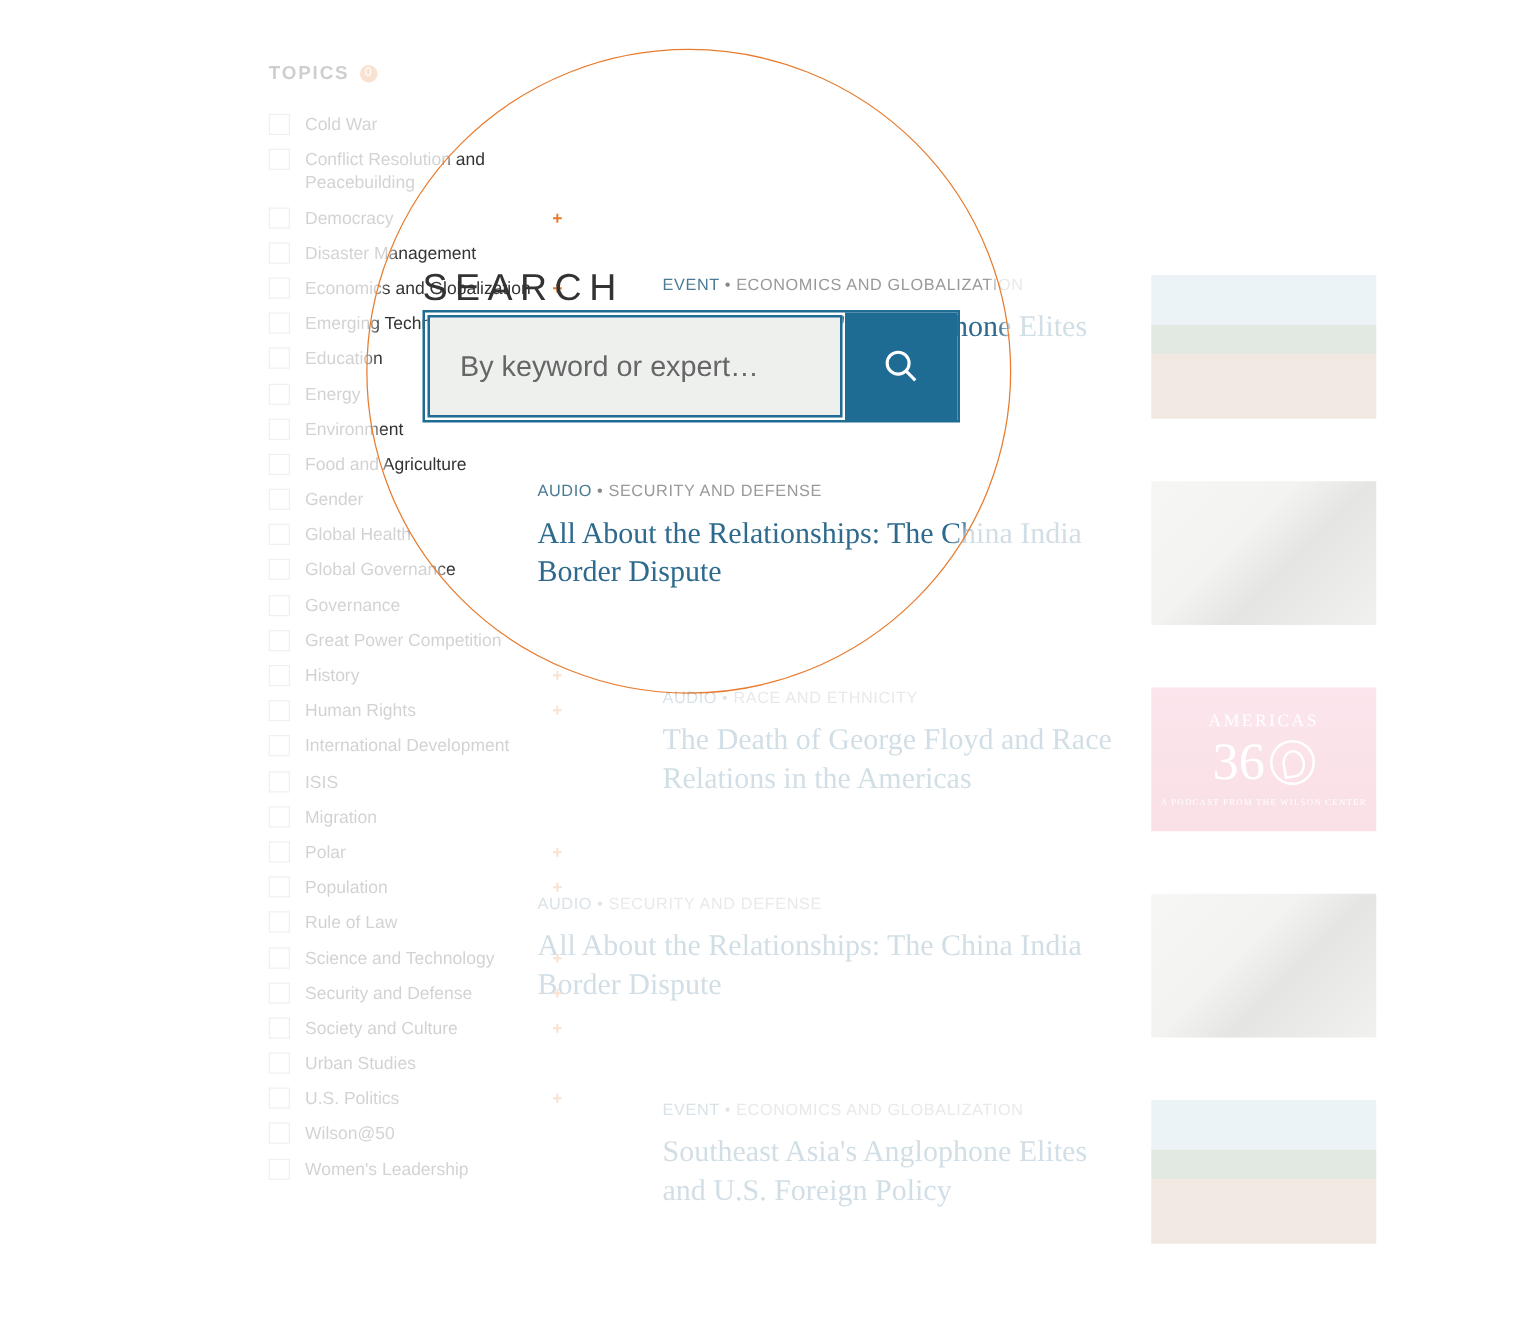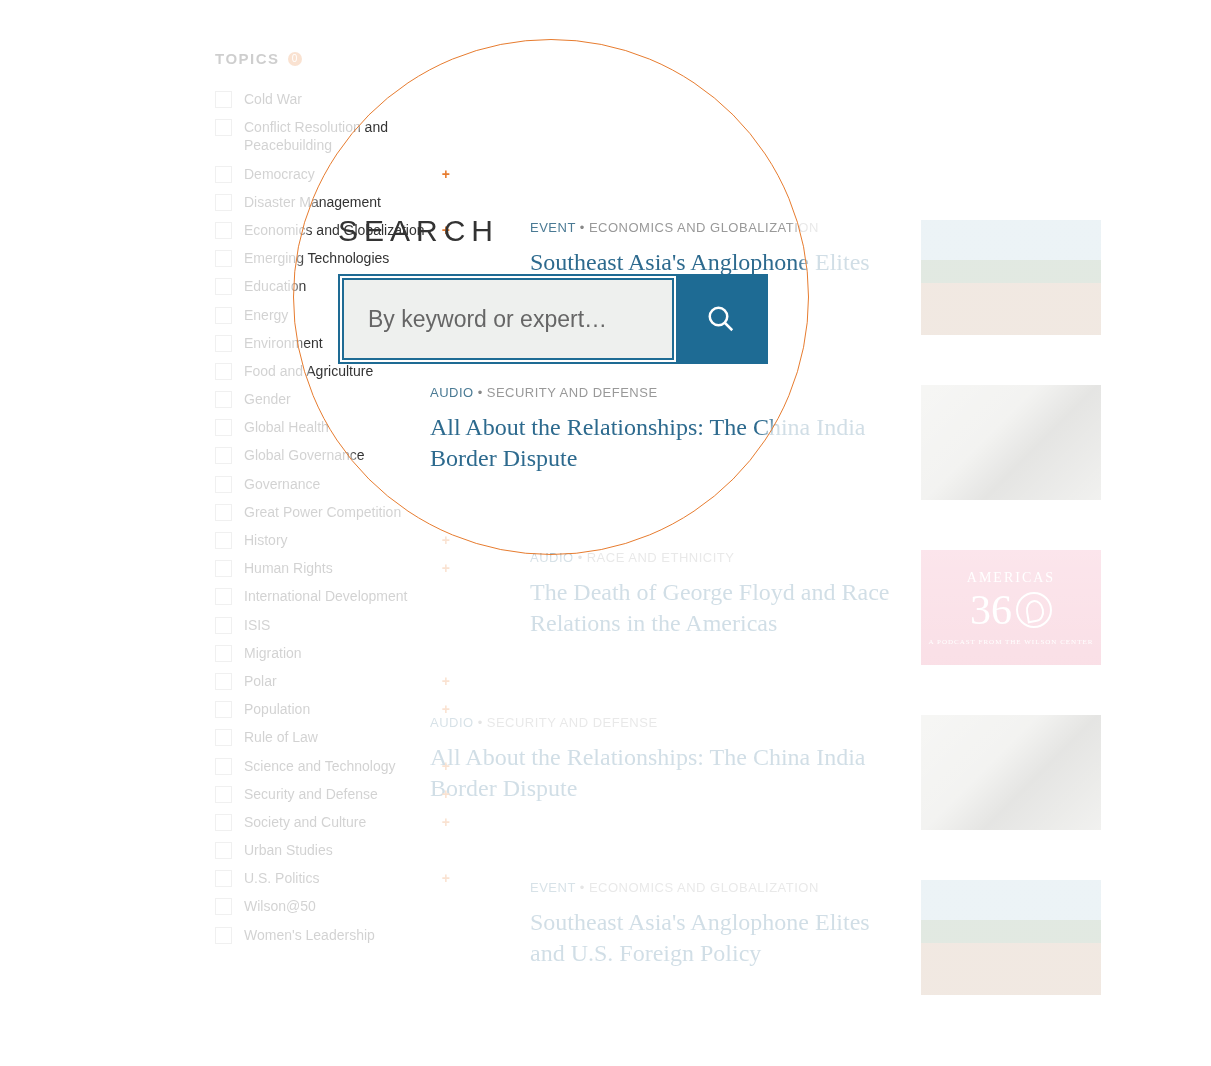--- a/index.html
+++ b/index.html
@@ -147,21 +147,20 @@
   left: 338px;
   top: 214px;
   width: 430px;
   pointer-events: auto;
 }
 .search-label {
   font-size: 30px;
   letter-spacing: 6px;
   color: #333;
   font-weight: 400;
-  margin-bottom: 26px;
 }
 .search-row {
   display: flex;
   border: 2px solid #1e6b94;
   height: 90px;
 }
 .search-input-wrap {
   flex: 1;
   border: 2px solid #1e6b94;
   margin: 2px;

